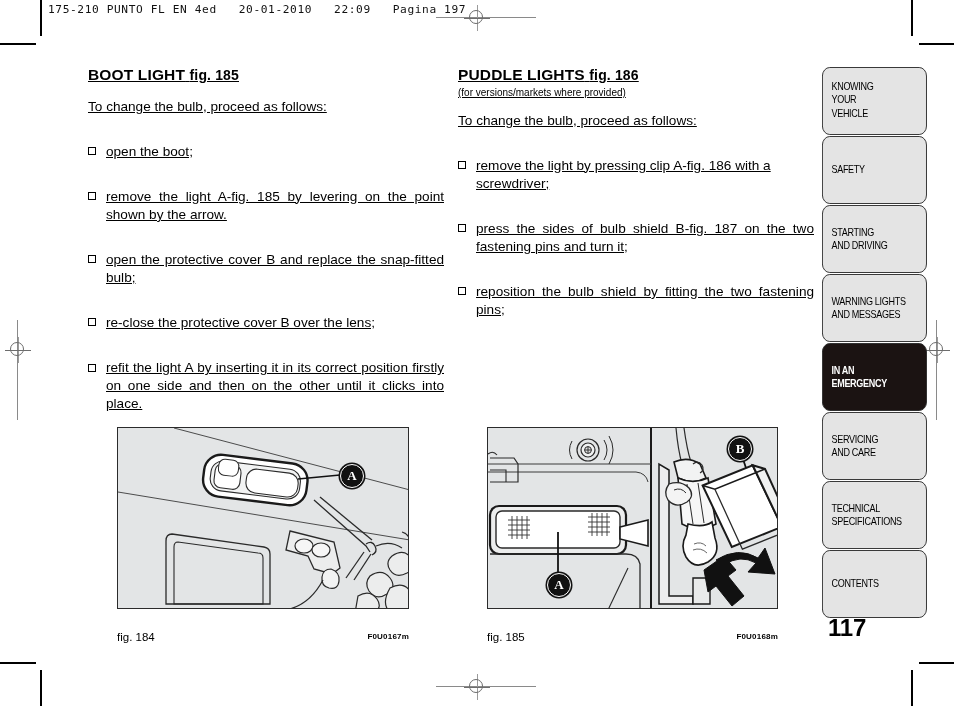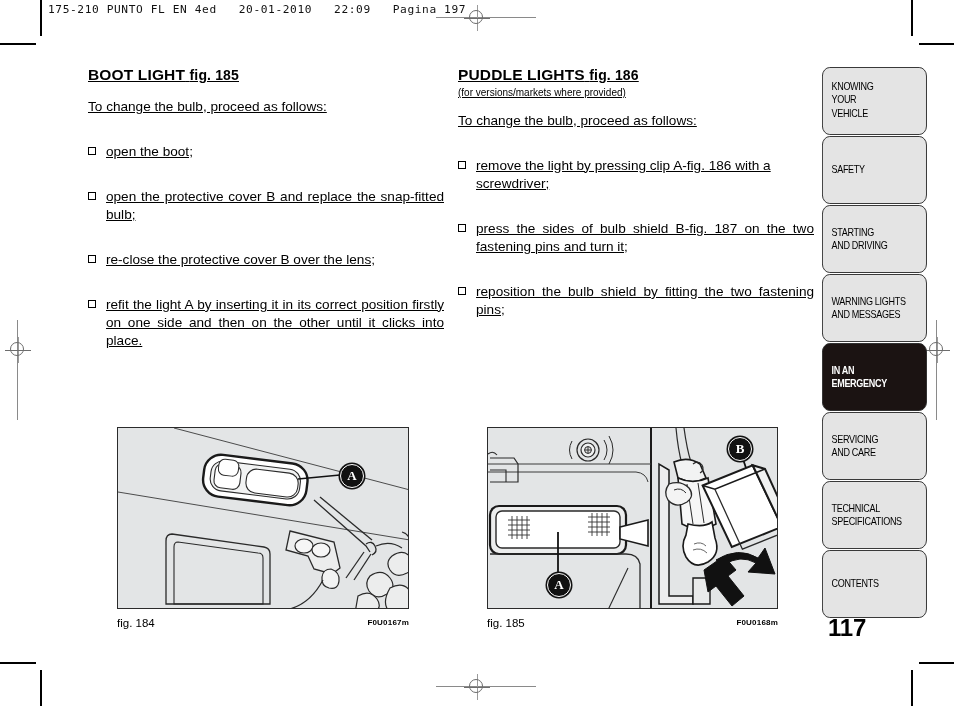--- a/index.html
+++ b/index.html
@@ -114,21 +114,21 @@
   }
   .figure .frame {
     border: 1px solid #2b2b2b;
     background: #e3e5e6;
     box-sizing: border-box;
     overflow: hidden;
     position: relative;
   }
   .fig-caption-row {
     position: relative;
-    margin-top: 8px;
+    margin-top: 22px;
     height: 14px;
   }
   .fig-caption {
     position: absolute;
     left: 0;
     top: 0;
     font-size: 11.5px;
   }
   .fig-code {
     position: absolute;
@@ -242,20 +242,24 @@
     <span class="fig-ref">fig. 185</span>
   </h1>
   <p class="lead">To change the bulb, proceed as follows:</p>
   <ul class="steps">
     <li>
       <span class="bullet-box"></span>
       <span>open the boot;</span>
     </li>
     <li>
       <span class="bullet-box"></span>
+      <span>remove the light A-fig. 185 by levering on the point shown by the arrow.</span>
+    </li>
+    <li>
+      <span class="bullet-box"></span>
       <span>open the protective cover B and replace the snap-fitted bulb;</span>
     </li>
     <li class="no-justify">
       <span class="bullet-box"></span>
       <span>re-close the protective cover B over the lens;</span>
     </li>
     <li>
       <span class="bullet-box"></span>
       <span>refit the light A by inserting it in its correct position firstly on one side and then on the other until it clicks into place.</span>
     </li>

